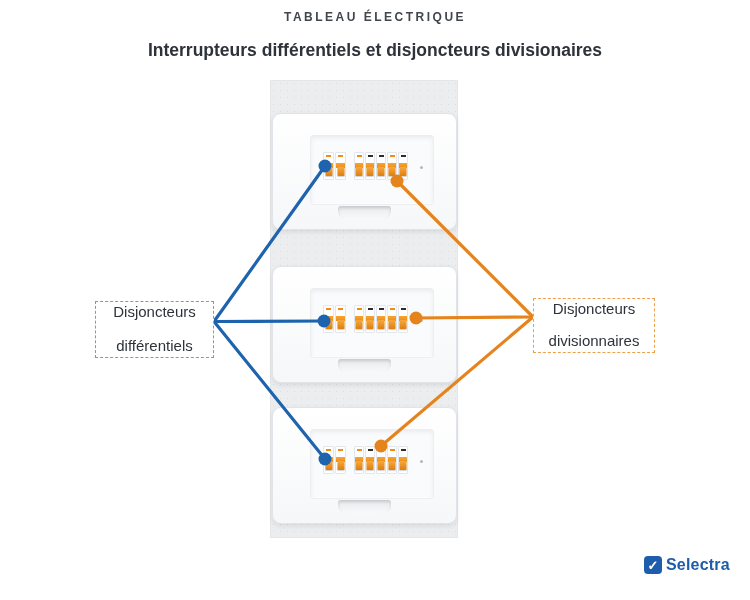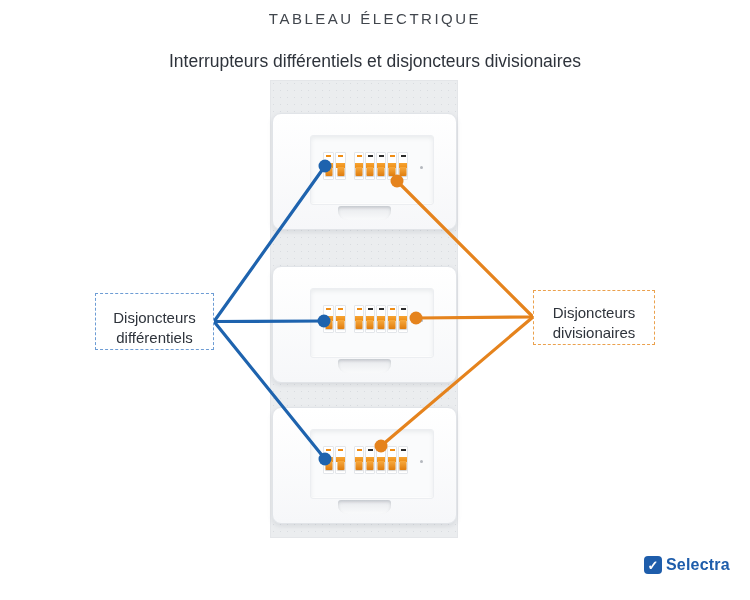--- a/index.html
+++ b/index.html
@@ -4,25 +4,25 @@
 <style>
   html,body { margin:0; padding:0; }
   body {
     width:750px; height:600px; position:relative; overflow:hidden;
     background:#ffffff;
     font-family:"Liberation Sans", sans-serif;
   }
   
   .header { position:absolute; top:10px; left:0; width:750px; text-align:center; }
   .title {
-    font-size:15px; font-weight:400; letter-spacing:2.5px;
-    color:var(--title-gray,#41464d); margin:0 0 24px 0;
+    font-size:12px; font-weight:700; letter-spacing:2.5px;
+    color:var(--title-gray,#41464d); margin:0 0 16px 0;
   }
   .subtitle {
-    font-size:17.5px; font-weight:400; color:var(--text-dark,#262b33); margin:0;
+    font-size:17.5px; font-weight:700; color:var(--text-dark,#262b33); margin:0;
   }
   
   .column {
     position:absolute; left:270px; top:80px; width:188px; height:458px;
     background-color:#ebedef;
     background-image:radial-gradient(circle, #d9dce0 0.8px, transparent 1px);
     background-size:7px 7px;
     box-shadow:inset 0 0 0 1px #e4e6e9;
   }
   .panel {
@@ -57,22 +57,22 @@
   .chip { position:absolute; top:2px; left:2px; width:5px; height:2px; }
   .band { position:absolute; top:10px; left:0; right:0; height:5px;
     background:linear-gradient(180deg,#f6a433,var(--breaker-orange,#ef8d15)); }
   .toggle { position:absolute; top:14px; left:50%; transform:translateX(-50%);
     width:7px; height:9px; border-radius:1px;
     background:linear-gradient(180deg,#f7a93e,#e07d0e);
     box-shadow:0 1px 1px rgba(0,0,0,0.18); }
   
   .callout {
     position:absolute; background:#ffffff; box-sizing:border-box;
-    display:flex; flex-direction:column; align-items:center; justify-content:flex-end;
-    font-size:15px; color:var(--text-dark,#2e333b); line-height:1.38; text-align:center;
+    display:flex; flex-direction:column; align-items:center; justify-content:space-between;
+    font-size:15px; color:var(--text-dark,#2e333b); line-height:1.38; text-align:center;margin-top:8px;
   }
   .callout.left  { left:95px;  top:293px; width:119px; height:57px;
     border:1.5px dashed var(--blue-border,#6d9cd4); }
   .callout.right { left:533px; top:290px; width:122px; height:55px;
     border:1.5px dashed var(--orange-border,#eba14d); }
   
   #connector-layer { position:absolute; left:0; top:0; width:750px; height:600px;
     pointer-events:none; }
   
   .brand { position:absolute; left:644px; top:556px; display:flex;
@@ -246,19 +246,19 @@
     <circle cx="381" cy="446" r="6.5" fill="#e5831d"></circle>
   </svg>
 
 <div class="callout left">
   <span>Disjoncteurs</span>
   <span>différentiels</span>
 </div>
 
 <div class="callout right">
   <span>Disjoncteurs</span>
-  <span>divisionaires</span>
+  <span>divisionnaires</span>
 </div>
 
 <div class="brand">
   <span class="brand-mark">✓</span>
   <span class="brand-name">Selectra</span>
 </div>
 
 </body></html>

